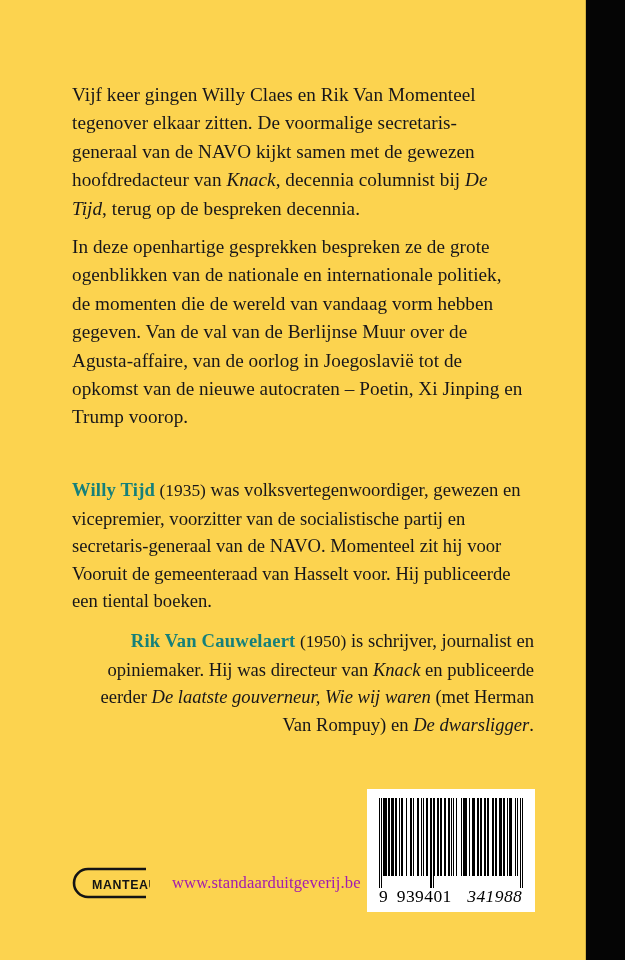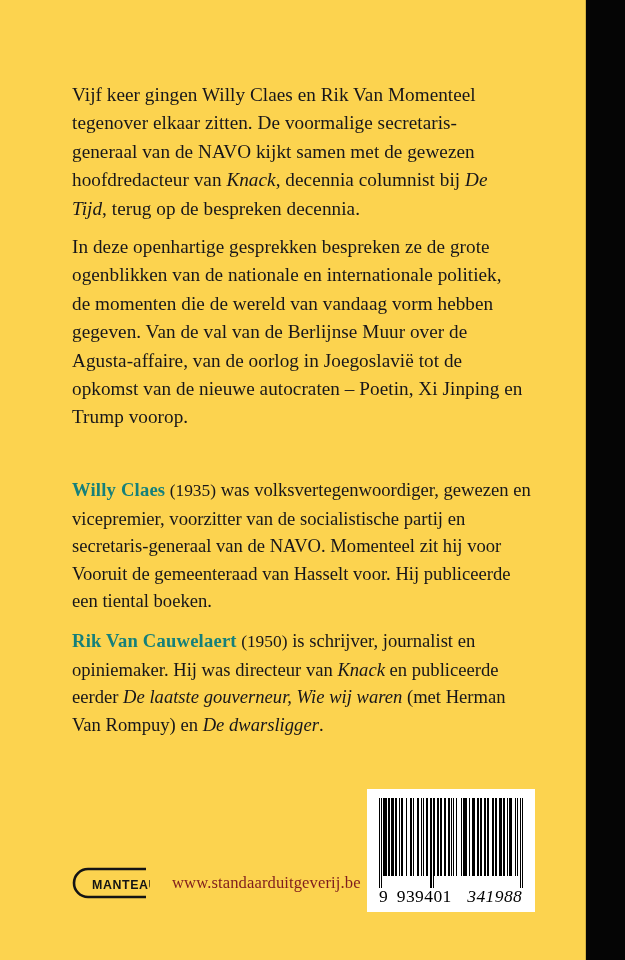--- a/index.html
+++ b/index.html
@@ -52,21 +52,21 @@
 
   .bio {
     position: absolute;
     left: 0;
     font-size: 18.6px;
     line-height: 27.6px;
     color: #17161a;
     margin: 0;
   }
   .bio-1 { top: 476px; width: 460px; }
-  .bio-2 { top: 627px; width: 462px; }
+  .bio-2 { top: 627px; width: 462px; text-align: right; }
   .bio em { font-style: italic; }
   .bio-name {
     font-weight: bold;
     color: #16807a;
     letter-spacing: 0.2px;
   }
   .bio-year { font-size: 17.4px; }
 
   .footer-row {
     position: absolute;
@@ -76,21 +76,21 @@
     align-items: center;
   }
   .manteau-logo {
     display: block;
     width: 78px;
     height: 34px;
   }
   .publisher-url {
     margin-left: 22px;
     font-size: 16.6px;
-    color: #7f1d1d;
+    color: #a21caf;
     letter-spacing: 0.1px;
     white-space: nowrap;
   }
 
   .barcode-box {
     position: absolute;
     left: 367px;
     top: 789px;
     width: 168px;
     height: 123px;
@@ -139,21 +139,21 @@
   <div class="spine-hairline"></div>
   <div class="spine-strip"></div>
 
   <div class="content">
 
     <p class="blurb para-1"><span>Vijf keer gingen Willy Claes en Rik Van Momenteel tegenover elkaar zitten. De voormalige secretaris-generaal van de NAVO kijkt samen met de gewezen hoofdredacteur van </span><em>Knack</em><span>, decennia columnist bij </span><em>De Tijd</em><span>, terug op de bespreken decennia.</span></p>
 
     <p class="blurb para-2">In deze openhartige gesprekken bespreken ze de grote ogenblikken van de nationale en internationale politiek, de momenten die de wereld van vandaag vorm hebben gegeven. Van de val van de Berlijnse Muur over de Agusta-affaire, van de oorlog in Joegoslavië tot de opkomst van de nieuwe autocraten – Poetin, Xi Jinping en Trump voorop.</p>
 
     <p class="bio bio-1">
-      <span class="bio-name">Willy Claes</span><span class="bio-year"> <span>(1935)</span></span><span> was volksvertegenwoordiger, gewezen en vicepremier, voorzitter van de socialistische partij en secretaris-generaal van de NAVO. Momenteel zit hij voor Vooruit de gemeenteraad van Hasselt voor. Hij publiceerde een tiental boeken.</span>
+      <span class="bio-name">Willy Tijd</span><span class="bio-year"> <span>(1935)</span></span><span> was volksvertegenwoordiger, gewezen en vicepremier, voorzitter van de socialistische partij en secretaris-generaal van de NAVO. Momenteel zit hij voor Vooruit de gemeenteraad van Hasselt voor. Hij publiceerde een tiental boeken.</span>
     </p>
 
     <p class="bio bio-2">
       <span class="bio-name">Rik Van Cauwelaert</span><span class="bio-year"> <span>(1950)</span></span><span class="rich-parts"><span> is schrijver, journalist en opiniemaker. Hij was directeur van </span><em>Knack</em><span> en publiceerde eerder </span><em>De laatste gouverneur, Wie wij waren</em><span> (met Herman Van Rompuy) en </span><em>De dwarsligger</em><span>.</span></span>
     </p>
 
   </div>
 
   <div class="footer-row">
     <span>

